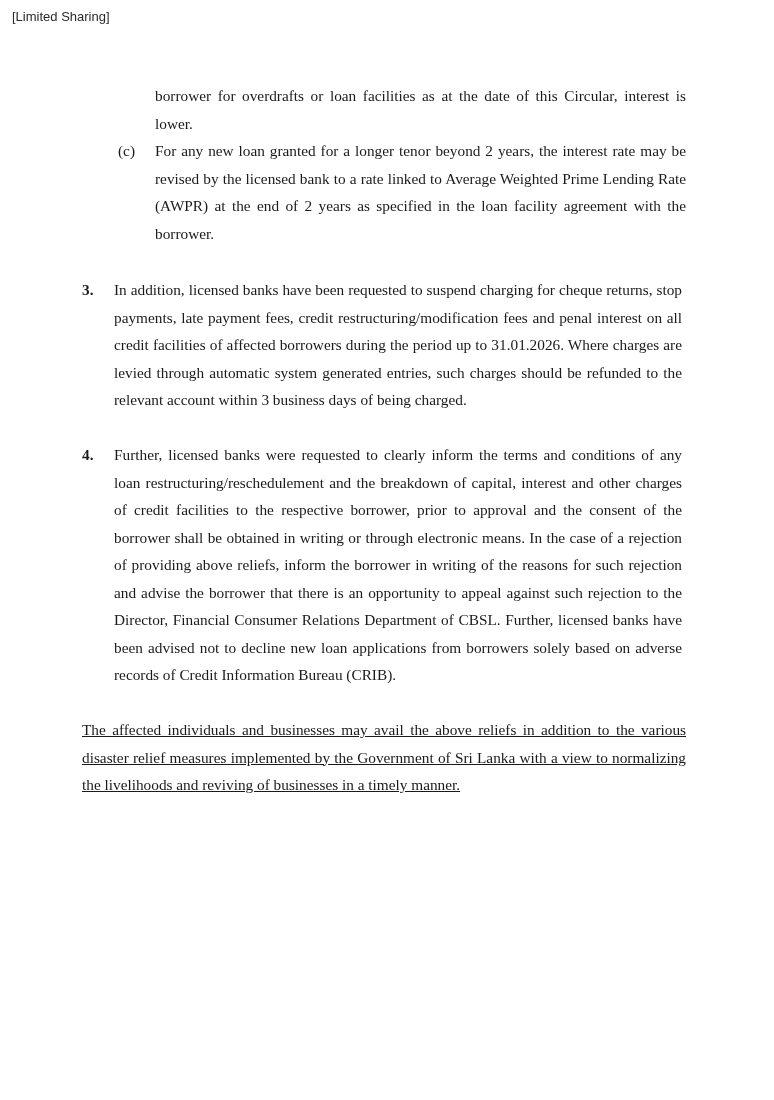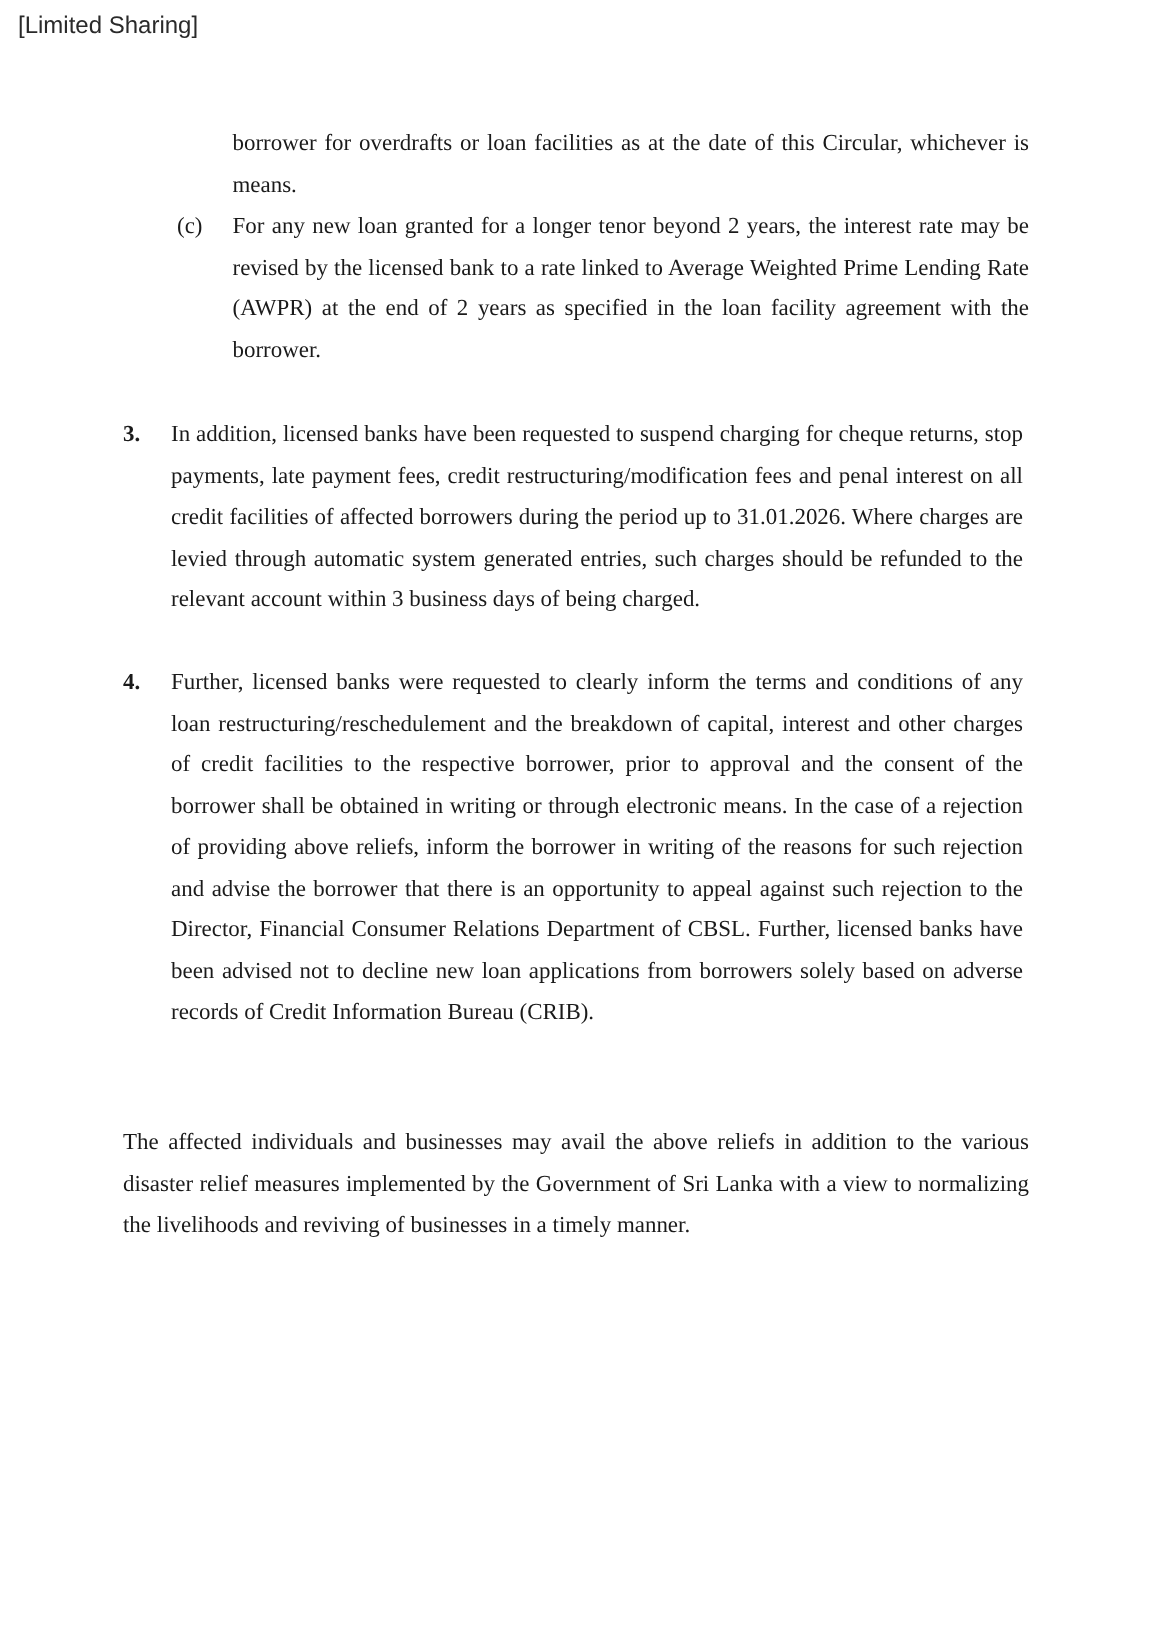--- a/index.html
+++ b/index.html
@@ -12,21 +12,21 @@
       height: 1100px;
       position: relative;
       overflow: hidden;
       color: #1a1a1a;
     }
     .header-label {
       position: absolute;
       left: 12px;
       top: 9px;
       font-family: "Liberation Sans", sans-serif;
-      font-size: 16px;
+      font-size: 13px;
       color: #2a2a2a;
     }
     .page {
       position: absolute;
       left: 0;
       top: 0;
       width: 774px;
       font-family: "Liberation Serif", serif;
       font-size: 15.3px;
       line-height: 27.5px;
@@ -71,32 +71,33 @@
     }
     .para .body {
       margin-left: 32px;
       width: 568px;
     }
     .para-3 { top: 276px; }
     .para-4 { top: 441px; }
     .closing {
       position: absolute;
       left: 82px;
-      top: 748px;
+      top: 716px;
       width: 604px;
+      text-decoration: underline;
     }
   </style>
 </head>
 <body>
 
 <div class="header-label">[Limited Sharing]</div>
 
 <div class="page">
 
-  <div class="line-block cont-b just">borrower for overdrafts or loan facilities as at the date of this Circular, whichever is means.</div>
+  <div class="line-block cont-b just">borrower for overdrafts or loan facilities as at the date of this Circular, interest is lower.</div>
 
   <div class="item-c">
     <span class="marker">(c)</span>
     <div class="body just">For any new loan granted for a longer tenor beyond 2 years, the interest rate may be revised by the licensed bank to a rate linked to Average Weighted Prime Lending Rate (AWPR) at the end of 2 years as specified in the loan facility agreement with the borrower.</div>
   </div>
 
   <div class="para para-3">
     <span class="num">3.</span>
     <div class="body just">In addition, licensed banks have been requested to suspend charging for cheque returns, stop payments, late payment fees, credit restructuring/modification fees and penal interest on all credit facilities of affected borrowers during the period up to 31.01.2026. Where charges are levied through automatic system generated entries, such charges should be refunded to the relevant account within 3 business days of being charged.</div>
   </div>

